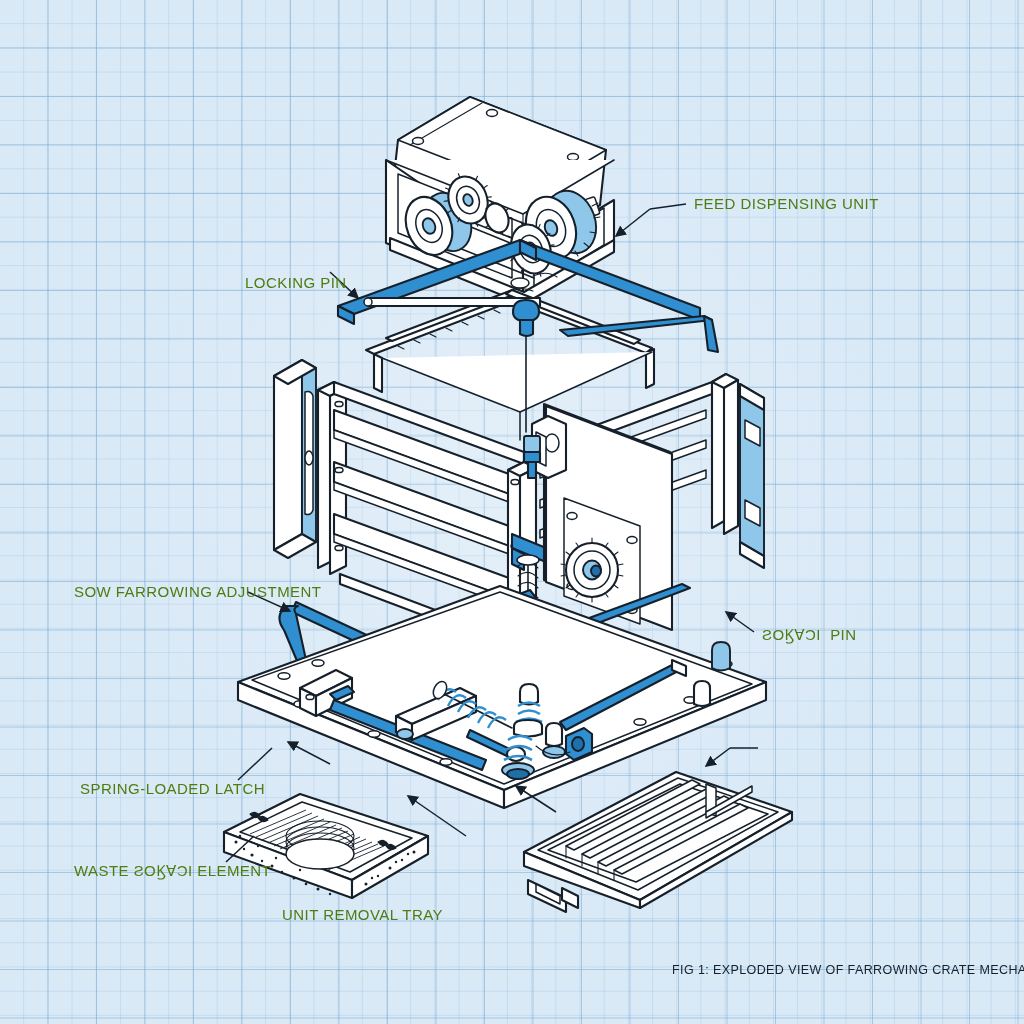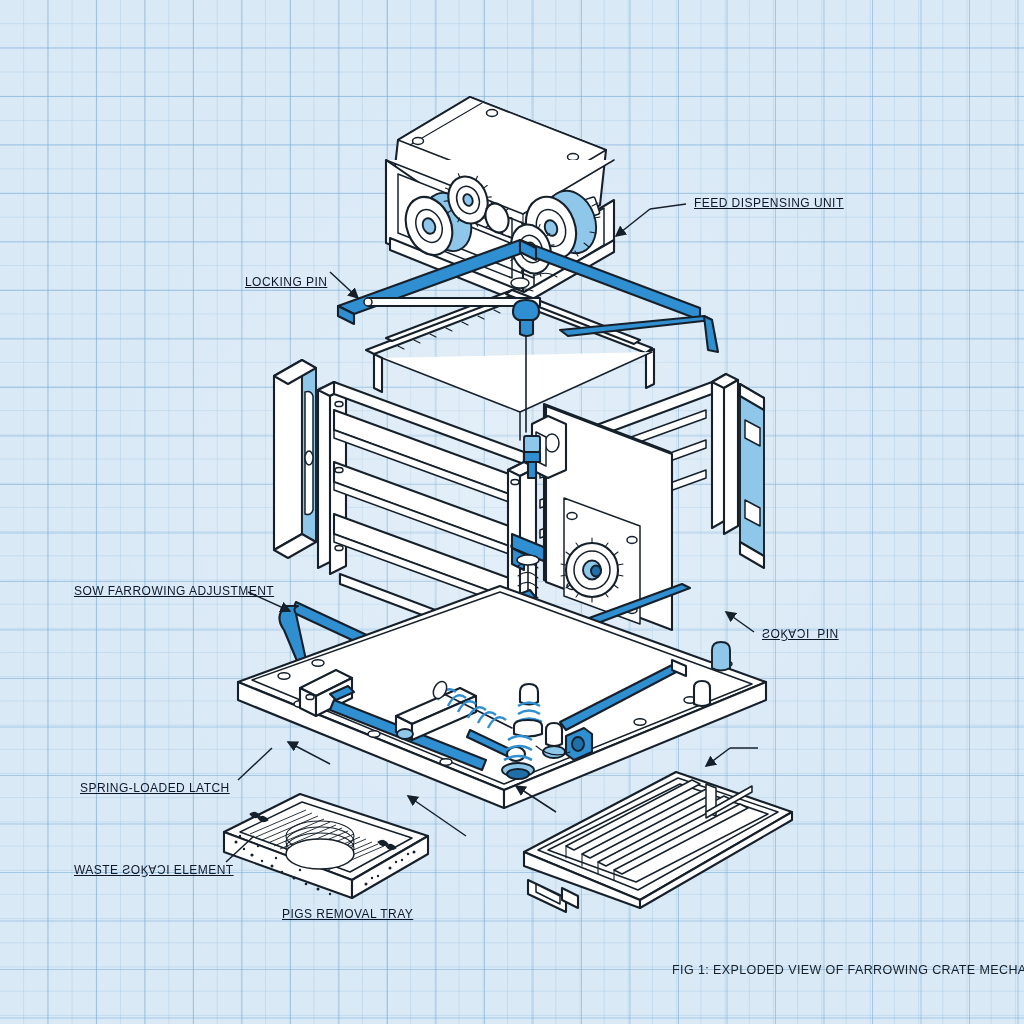--- a/index.html
+++ b/index.html
@@ -25,26 +25,25 @@
   }
   #vignette{
     position:absolute;inset:0;
     background:radial-gradient(ellipse at 50% 48%, rgba(255,255,255,.28) 0%, rgba(255,255,255,0) 58%);
     pointer-events:none;
   }
   #art{position:absolute;inset:0;}
   .lbl{
     position:absolute;
     font-family:"Liberation Sans",sans-serif;
-    font-size:12px;
+    font-size:15px;
     letter-spacing:.45px;
-    color:#0f172a;
+    color:#4d7c0f;
     white-space:pre;
     line-height:15px;
-    text-decoration:underline;
   }
   .lbl.two{line-height:16px;}
   #caption{
     position:absolute;
     left:672px;top:963px;
     font-family:"Liberation Sans",sans-serif;
     font-size:12.5px;
     letter-spacing:.4px;
     color:#16202b;
     white-space:pre;
@@ -488,17 +487,17 @@
 
   <div class="lbl" style="left:74px;top:584px;">SOW FARROWING ADJUSTMENT</div>
 
   <div class="lbl" style="left:762px;top:627px;">ƧOϏꓯƆI  PIN</div>
 
 
   <div class="lbl" style="left:80px;top:781px;text-align:center;">SPRING-LOADED LATCH</div>
 
   <div class="lbl" style="left:74px;top:863px;">WASTE ƧOϏꓯƆI ELEMENT</div>
 
-  <div class="lbl" style="left:282px;top:907px;">PIGS REMOVAL TRAY</div>
+  <div class="lbl" style="left:282px;top:907px;">UNIT REMOVAL TRAY</div>
 
   <div id="caption">FIG 1: EXPLODED VIEW OF FARROWING CRATE MECHANISM</div>
 
 </div>
 
 </body></html>

